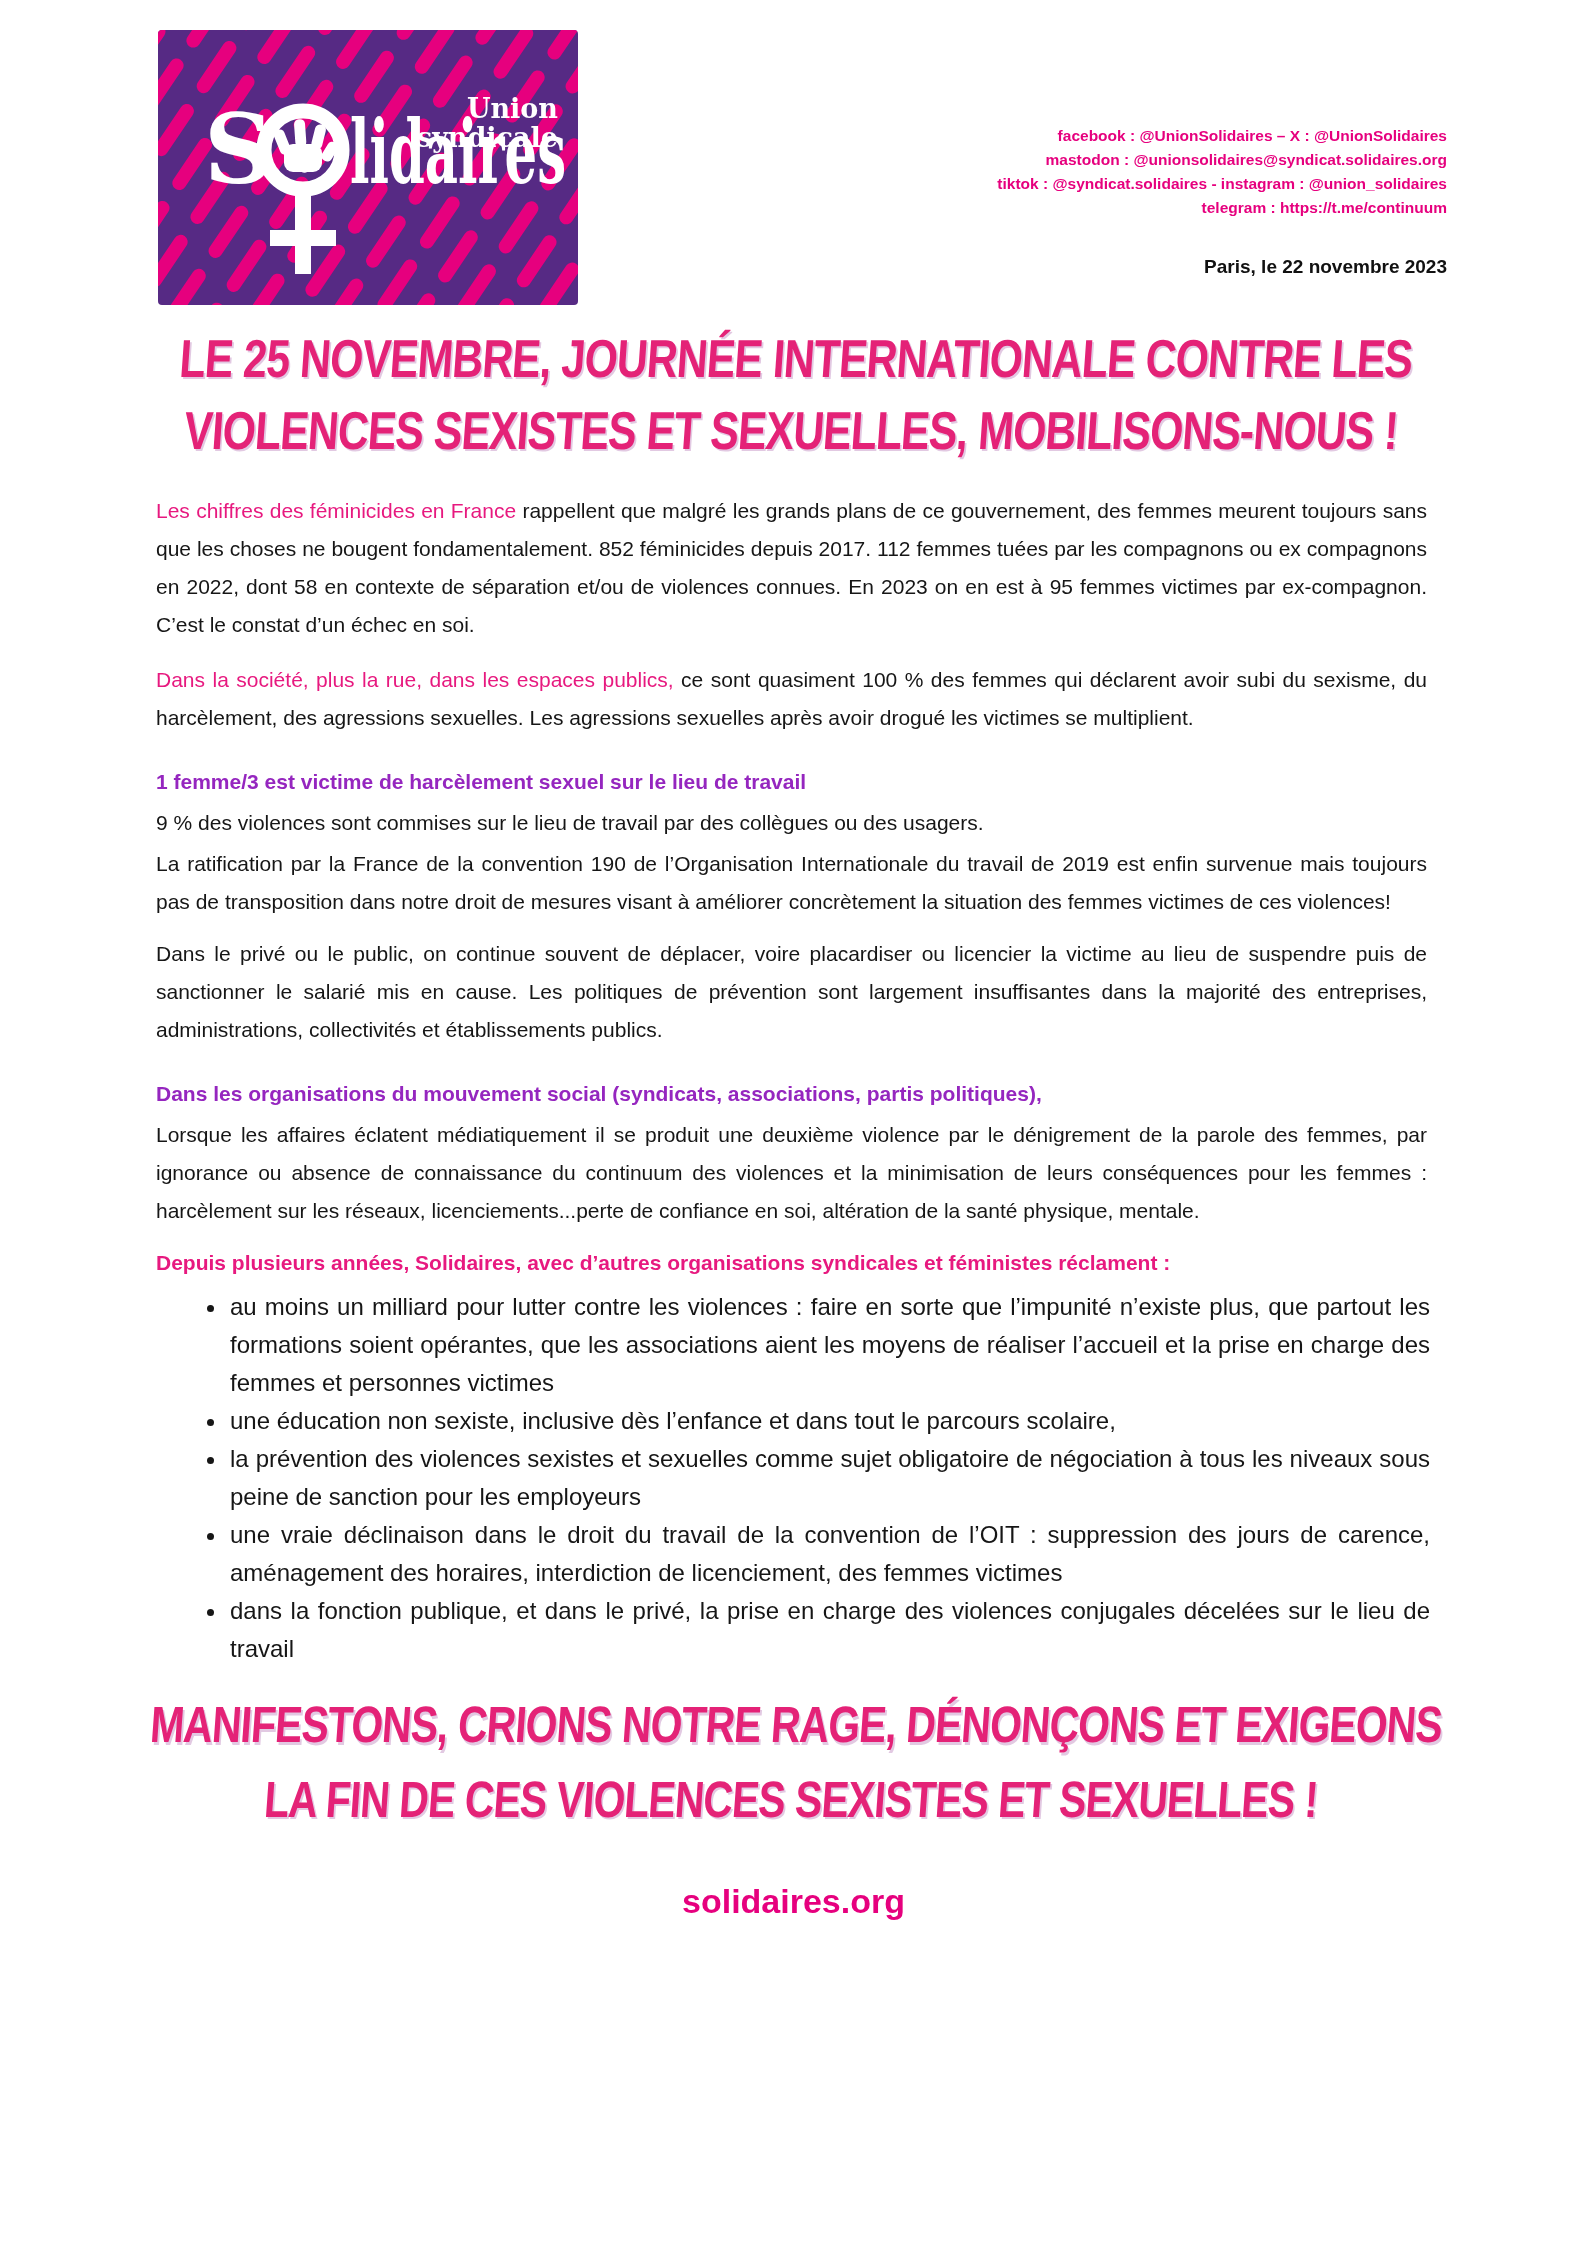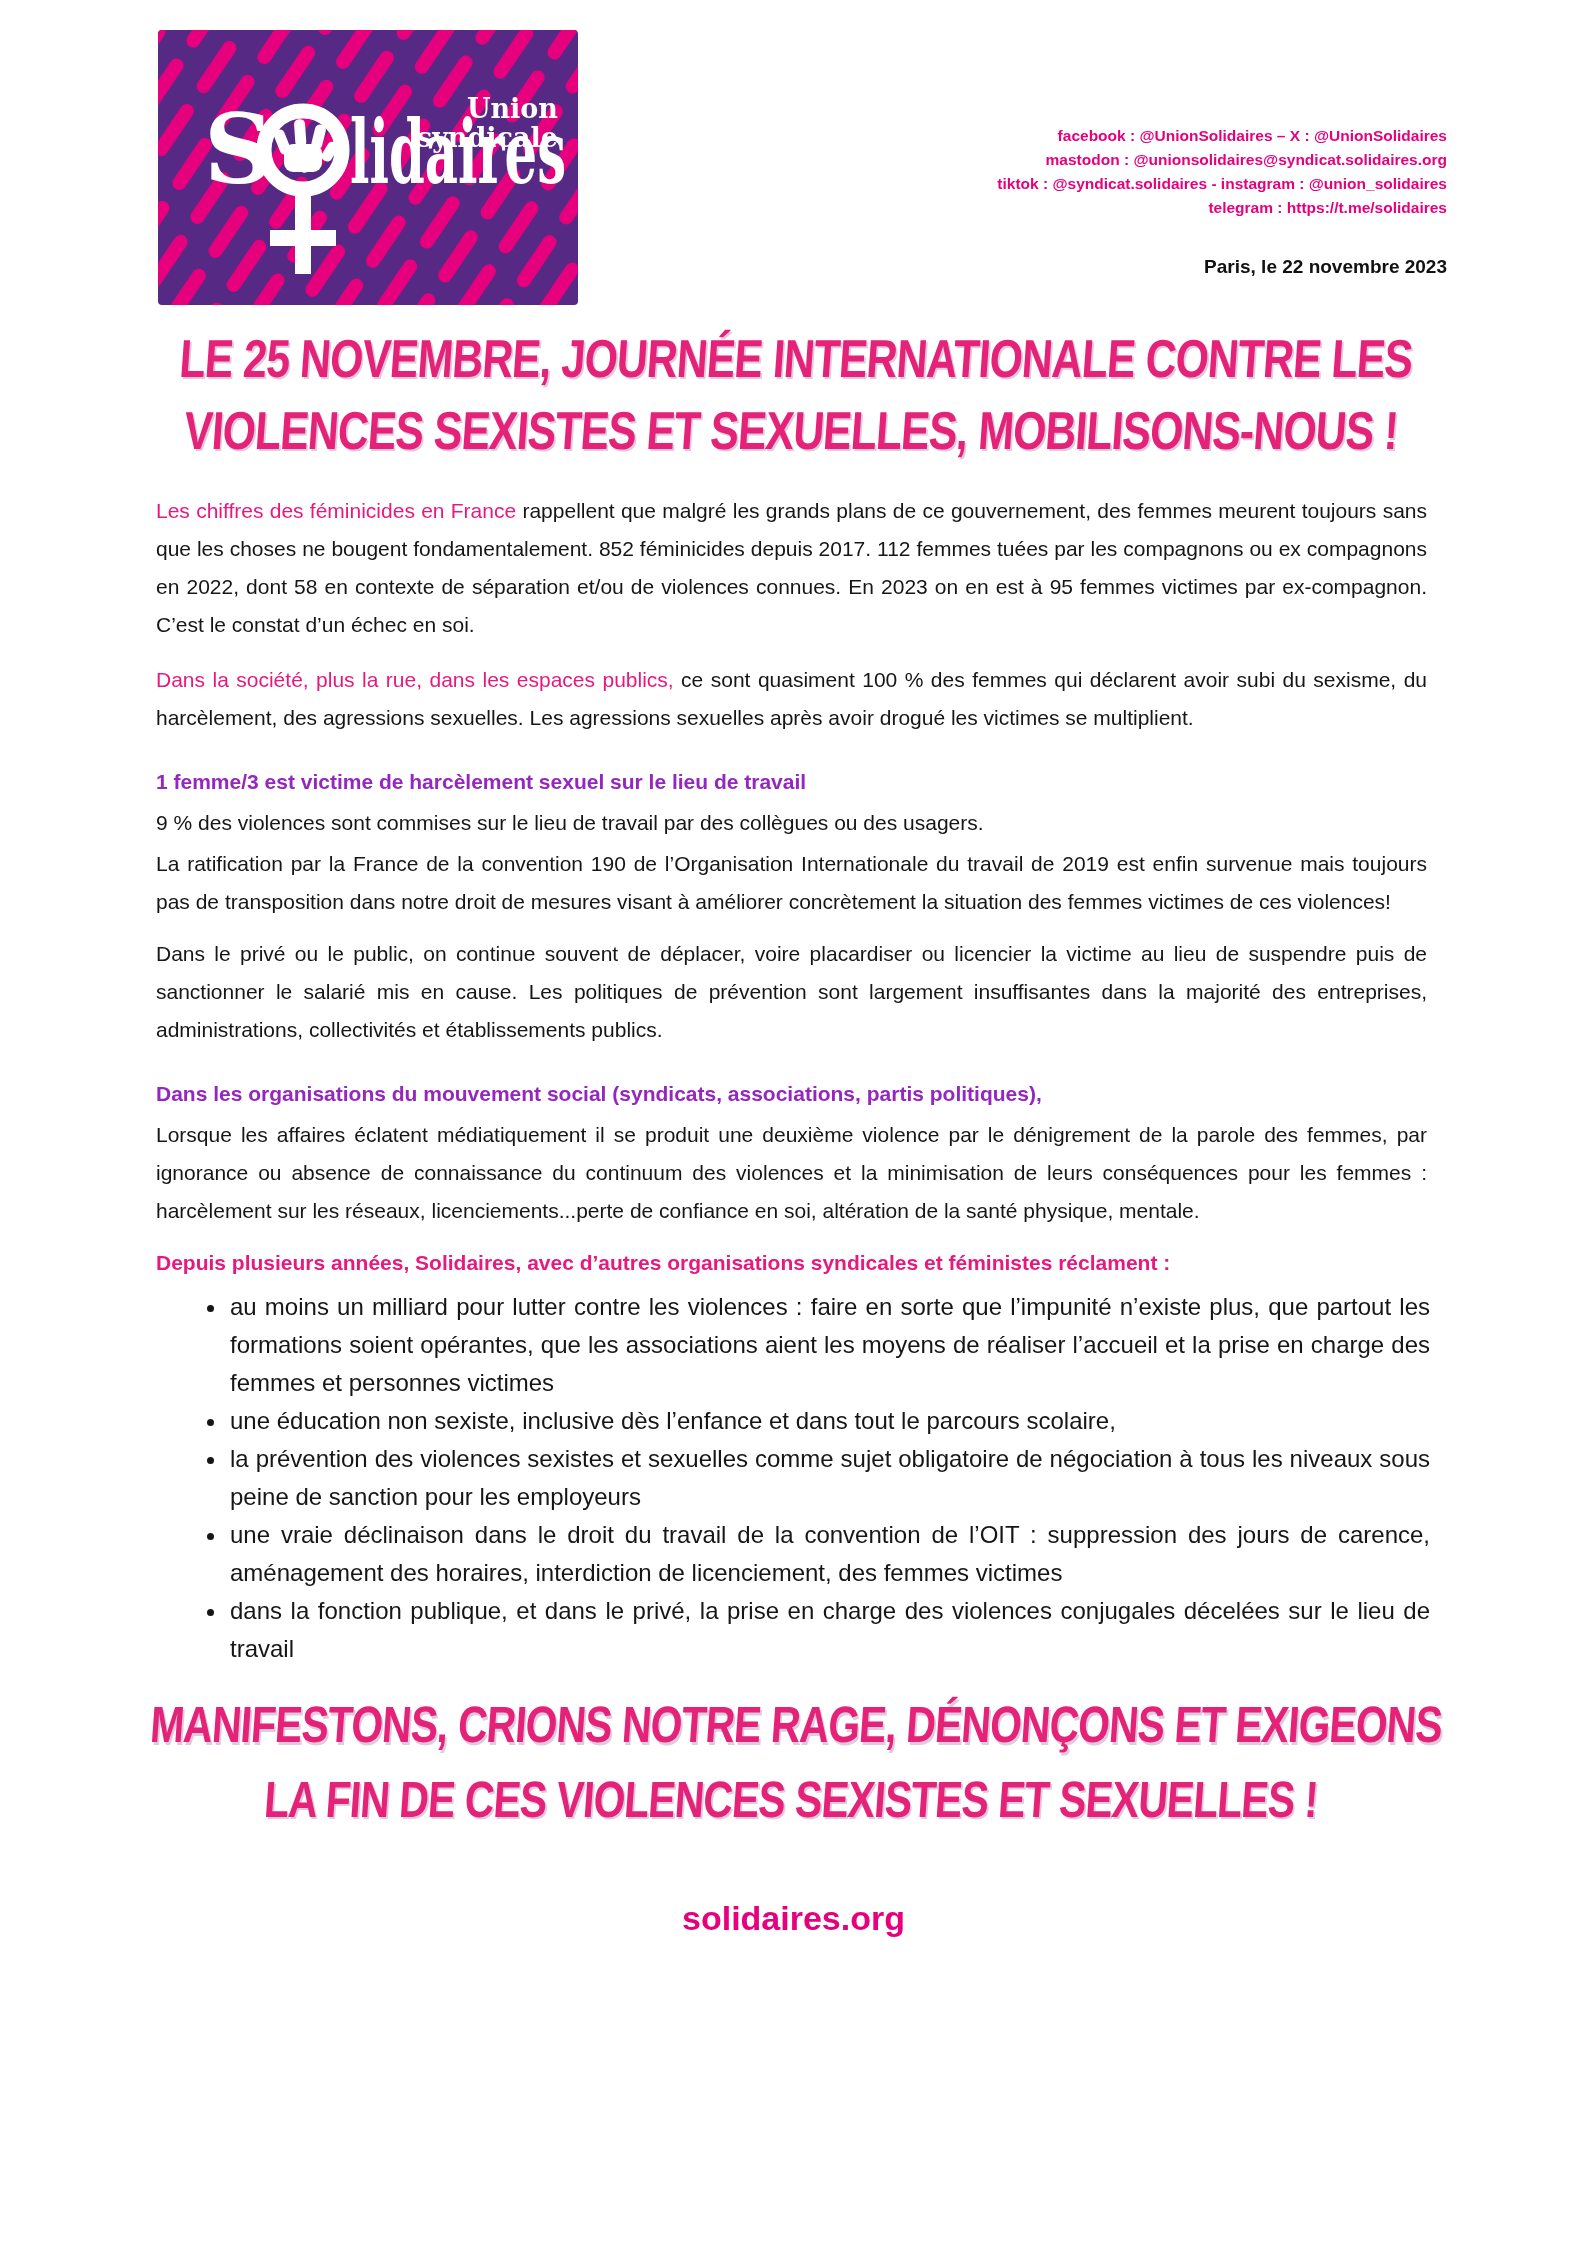--- a/index.html
+++ b/index.html
@@ -45,21 +45,21 @@
   .sect-sm{margin-top:14px !important;}
   .copy ul{
     margin:6px 0 0 0;padding:0 0 0 75px;
     list-style:disc outside;
   }
   .copy li{
     font-size:24px;line-height:38px;text-align:justify;
     padding-left:2px;
   }
   
-  footer{margin-top:73px;text-align:center;}
+  footer{margin-top:56px;text-align:center;}
   .site{font-size:34px;font-weight:bold;color:#e6007e;letter-spacing:0;}
 </style>
 </head>
 <body>
 
 <div class="page">
 
   <header>
 
     <svg class="logo" width="420" height="275" viewBox="0 0 420 275" aria-hidden="true">
@@ -110,21 +110,21 @@
         <text x="400" y="117" text-anchor="end" font-family="DejaVu Serif, serif" font-weight="bold" font-size="27" fill="#ffffff">syndicale</text>
         <text x="46" y="153" font-family="DejaVu Serif, serif" font-weight="bold" font-size="96" fill="#ffffff">S</text>
         <text x="192" y="153" font-family="DejaVu Serif, serif" font-weight="bold" font-size="88" textLength="216" lengthAdjust="spacingAndGlyphs" fill="#ffffff">lidaires</text>
       </g>
     </svg>
 
     <div class="header-right">
       <div class="social-line">facebook : @UnionSolidaires – X : @UnionSolidaires</div>
       <div class="social-line">mastodon : @unionsolidaires@syndicat.solidaires.org</div>
       <div class="social-line">tiktok : @syndicat.solidaires - instagram : @union_solidaires</div>
-      <div class="social-line">telegram : https://t.me/solidaires</div>
+      <div class="social-line">telegram : https://t.me/continuum</div>
       <div class="dateline">Paris, le 22 novembre 2023</div>
     </div>
   </header>
 
   <div class="title graffiti">
     <div>LE 25 NOVEMBRE, JOURNÉE INTERNATIONALE CONTRE LES</div>
     <div>VIOLENCES SEXISTES ET SEXUELLES, MOBILISONS-NOUS !</div>
   </div>
 
   <main class="copy">

